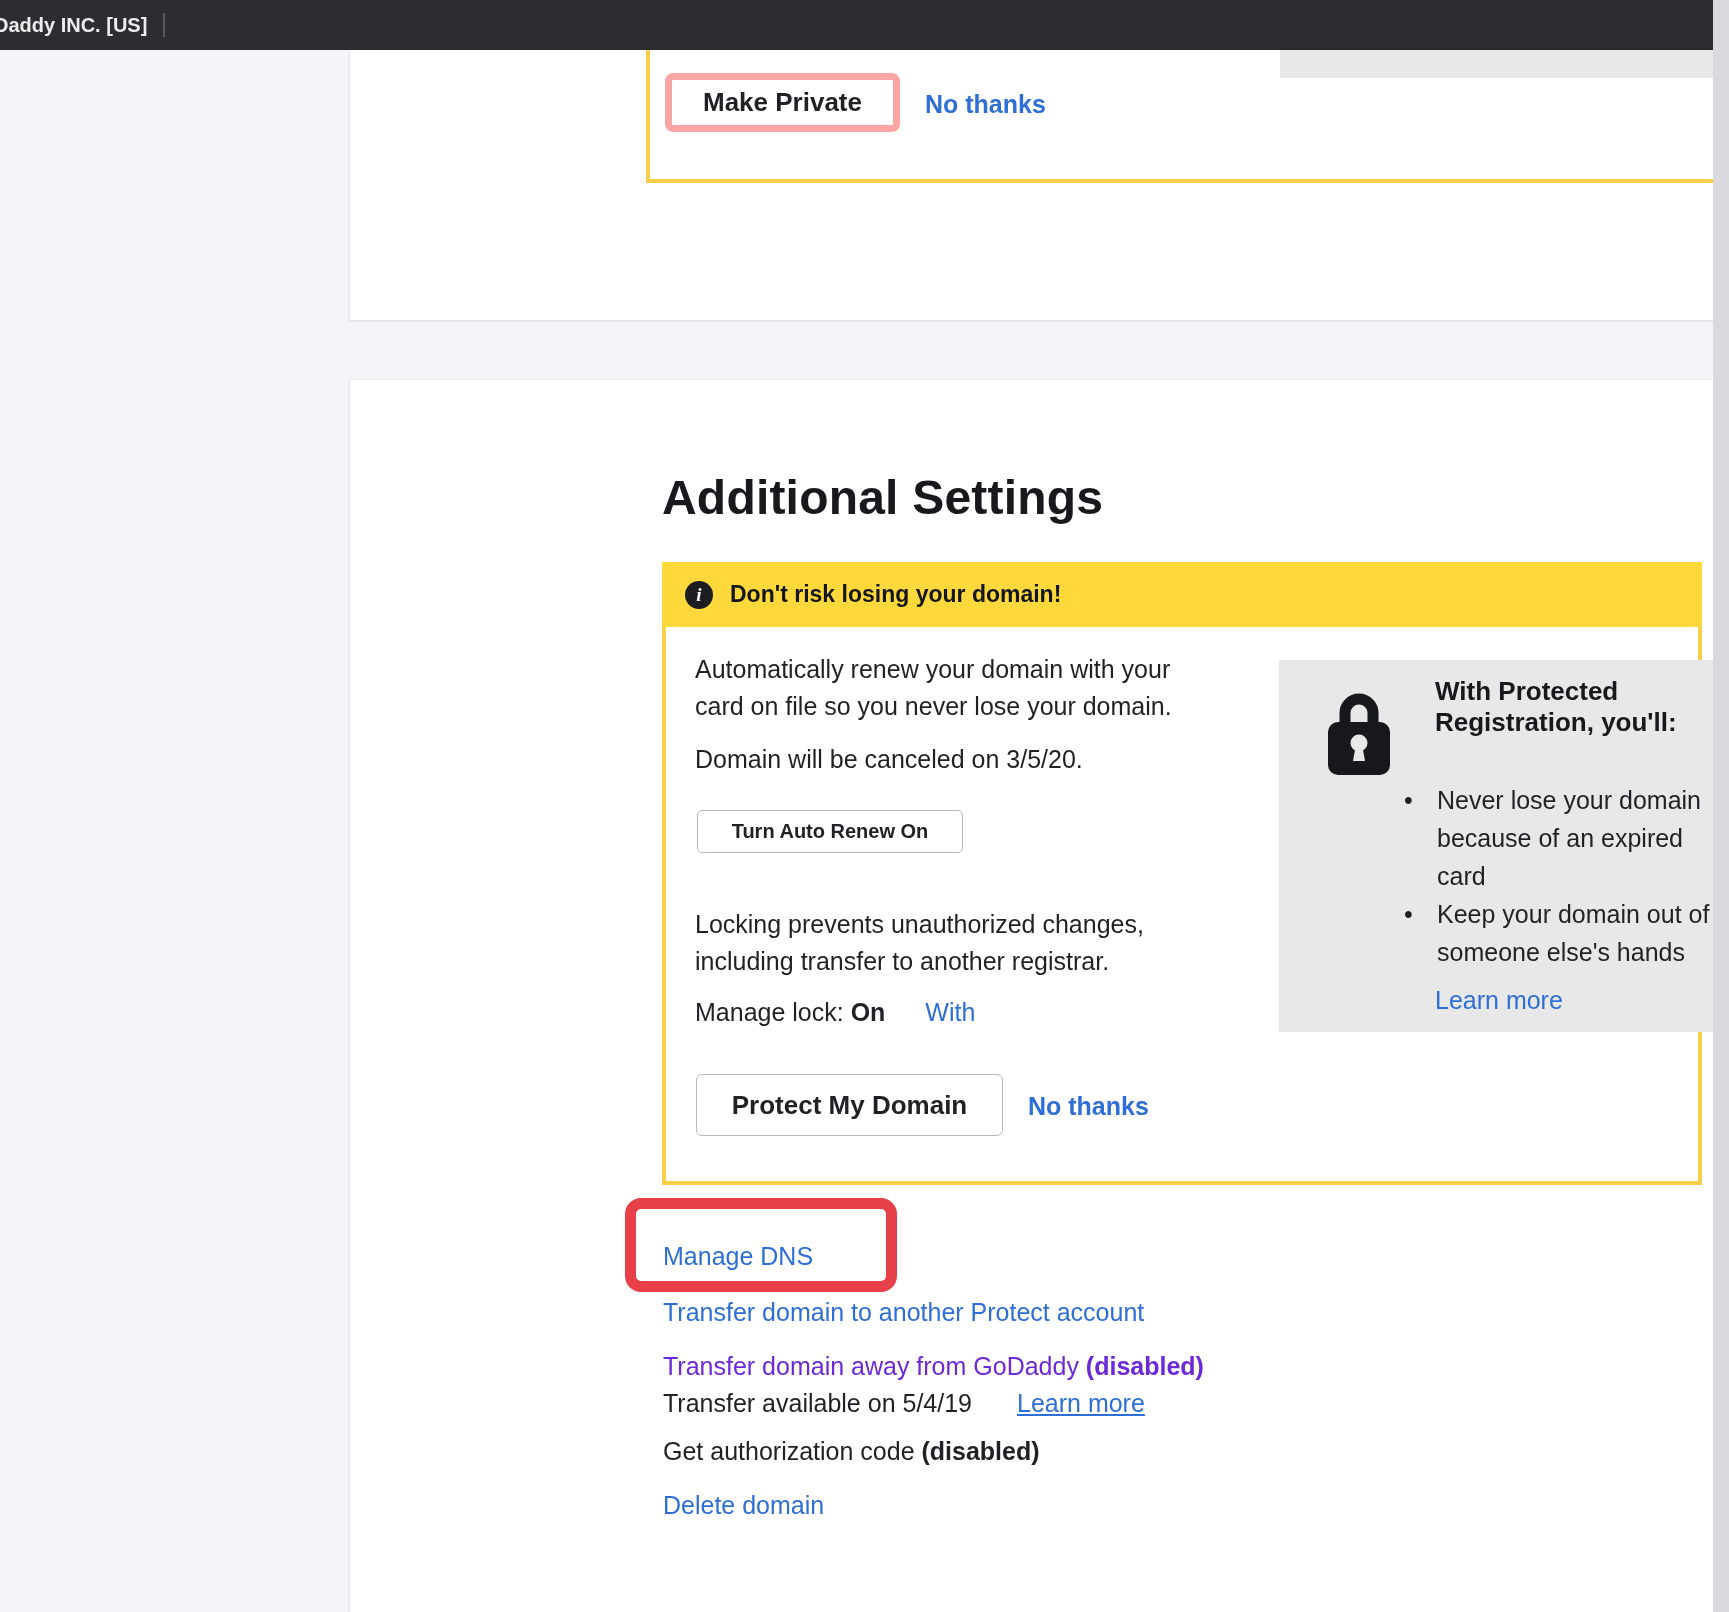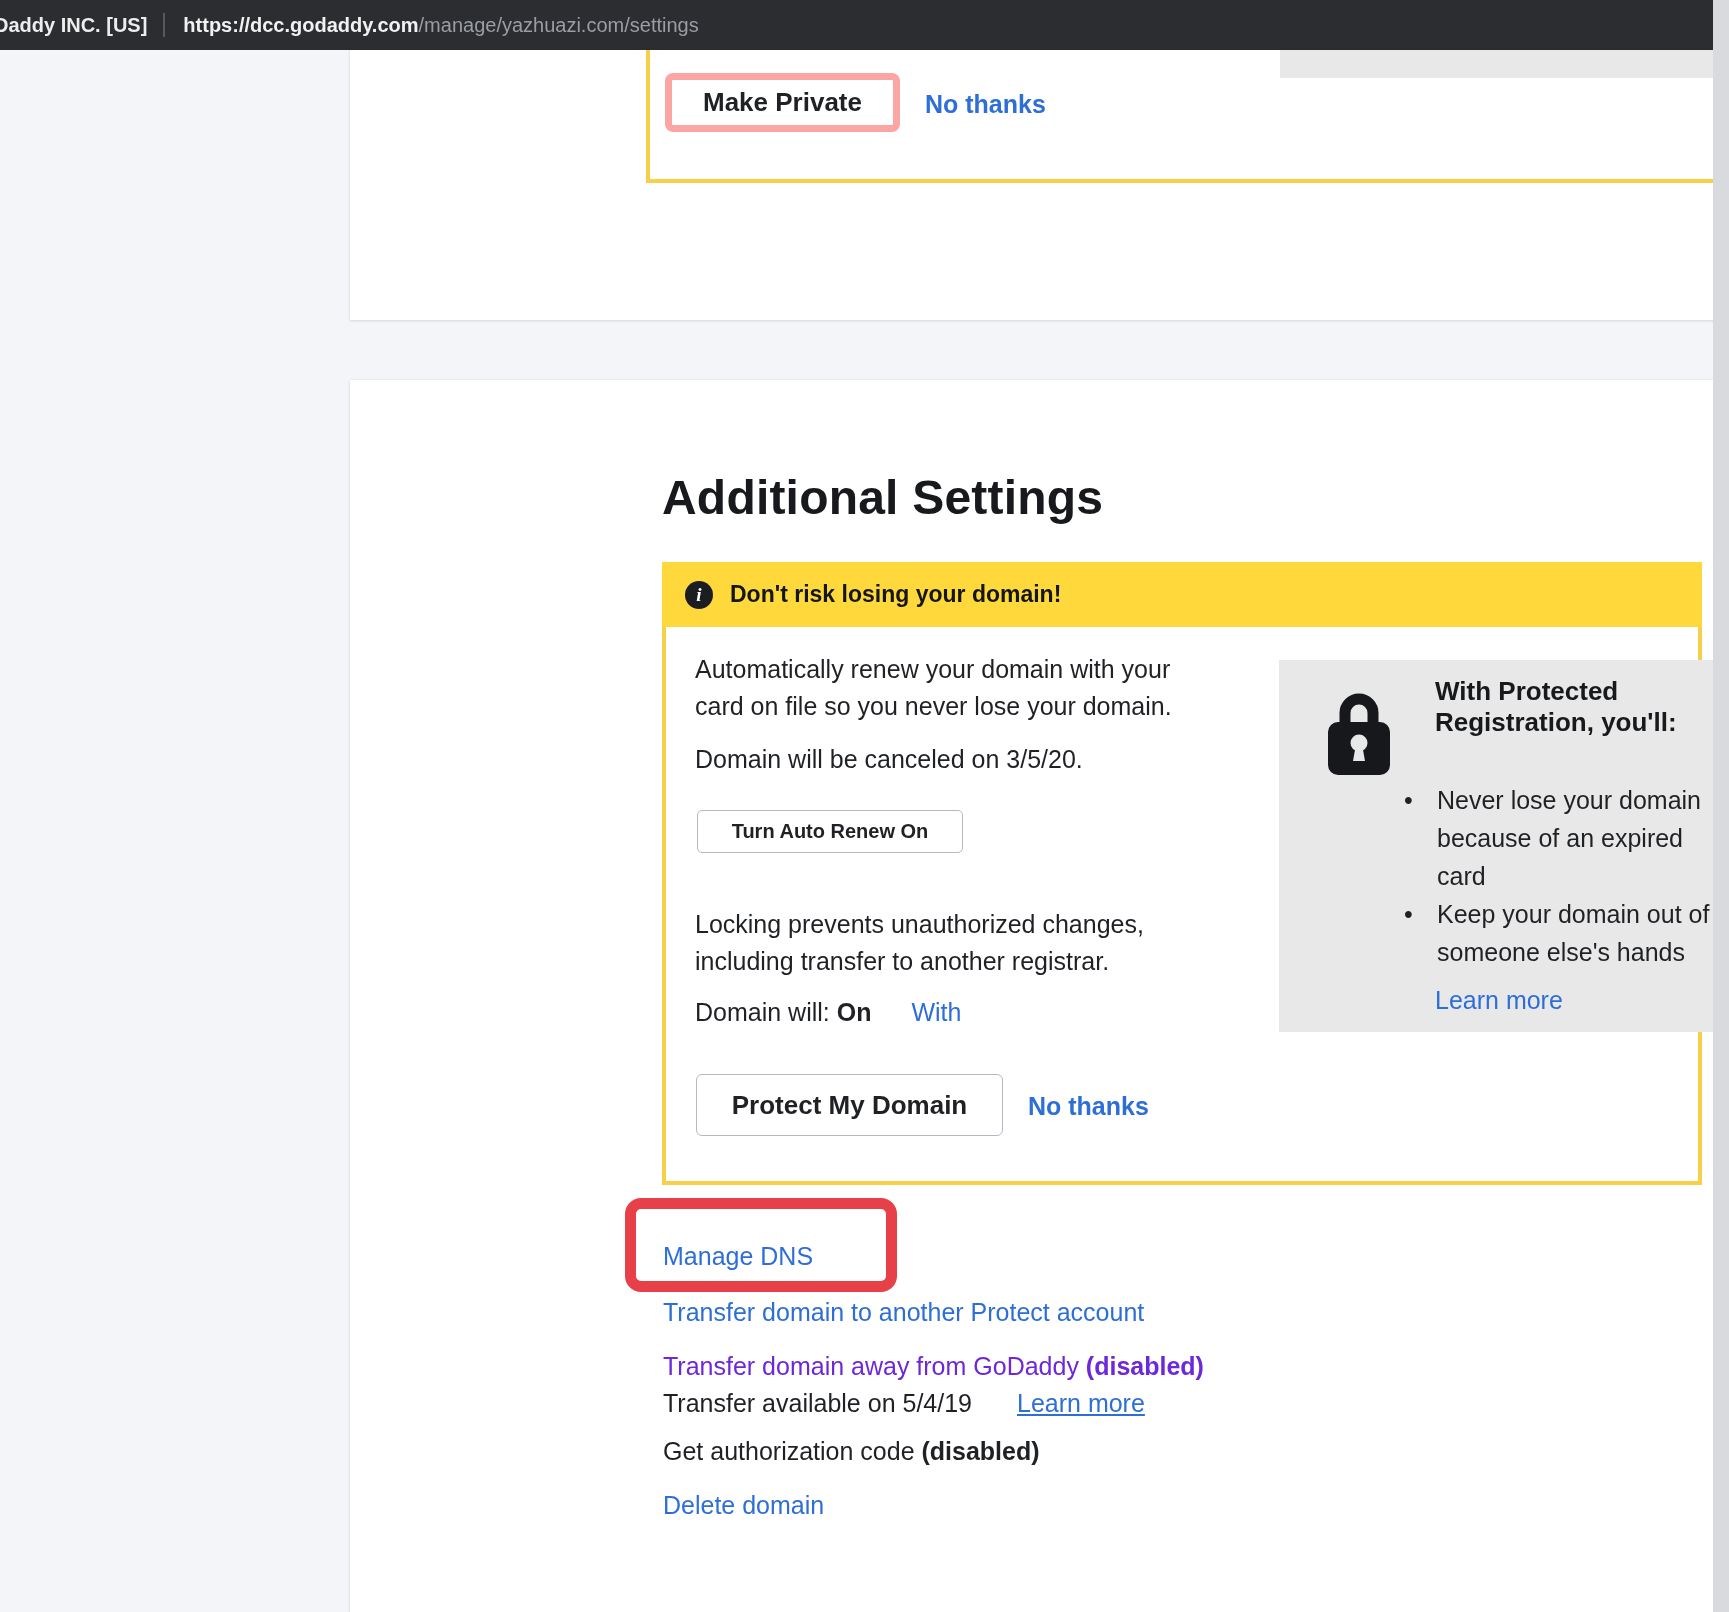--- a/index.html
+++ b/index.html
@@ -96,21 +96,20 @@
   .r-delete{top:1107px;}
 </style>
 </head>
 <body>
 
 <div class="viewport">
 
   <div class="urlbar">
     <span class="badge">Daddy INC. [US]</span>
     <span class="sep"></span>
-    <span><span class="url-domain">https://dcc.godaddy.com</span><span class="url-path">/manage/yazhuazi.com/settings</span></span>
   </div>
 
   <div class="card card1">
     <div class="c1-yellow-left"></div>
     <div class="c1-yellow-bottom"></div>
     <div class="c1-gray-strip"></div>
     <button class="btn btn-make-private">Make Private</button>
     <a class="link c1-nothanks">No thanks</a>
   </div>
 
@@ -120,21 +119,21 @@
     <div class="callout">
       <div class="band">
         <span class="info-icon">i</span>
         <span class="band-title">Don't risk losing your domain!</span>
       </div>
       <div class="ctext p1">Automatically renew your domain with your card on file so you never lose your domain.</div>
       <div class="ctext p2">Domain will be canceled on 3/5/20.</div>
       <button class="btn btn-auto-renew">Turn Auto Renew On</button>
       <div class="ctext p3">Locking prevents unauthorized changes, including transfer to another registrar.</div>
       <div class="ctext p4">
-        <span>Domain will:</span>
+        <span>Manage lock:</span>
         <span class="bold">On</span>
         <a class="link edit-link">With</a>
       </div>
       <button class="btn btn-protect">Protect My Domain</button>
       <a class="link c2-nothanks">No thanks</a>
     </div>
 
     <div class="promo">
       <span class="lock">
         <svg width="62" height="88" viewBox="0 0 62 88">

